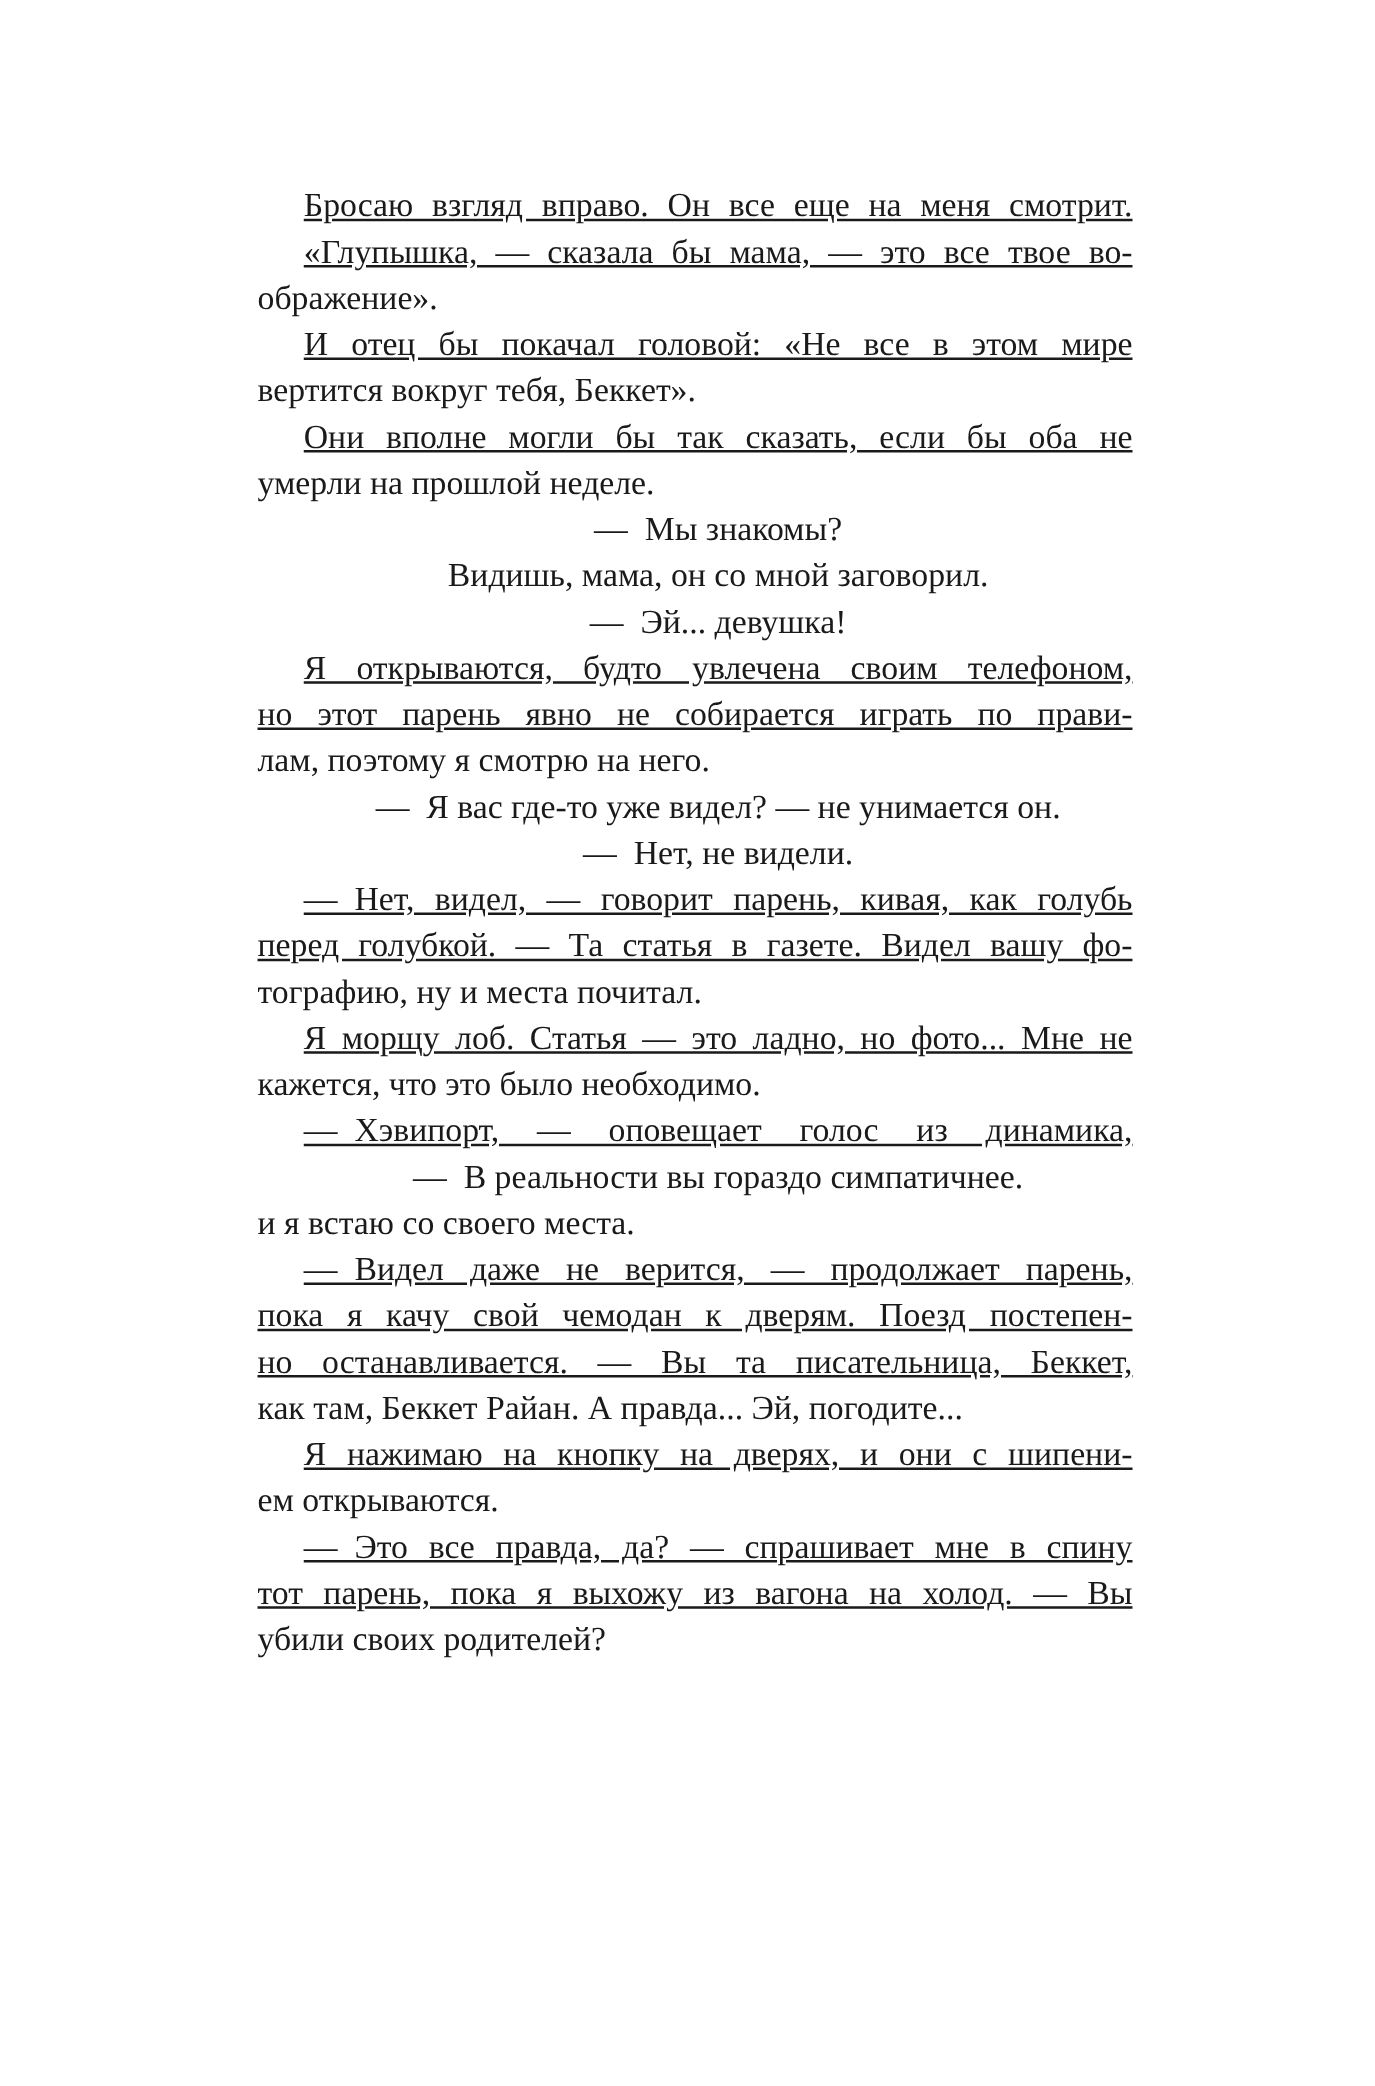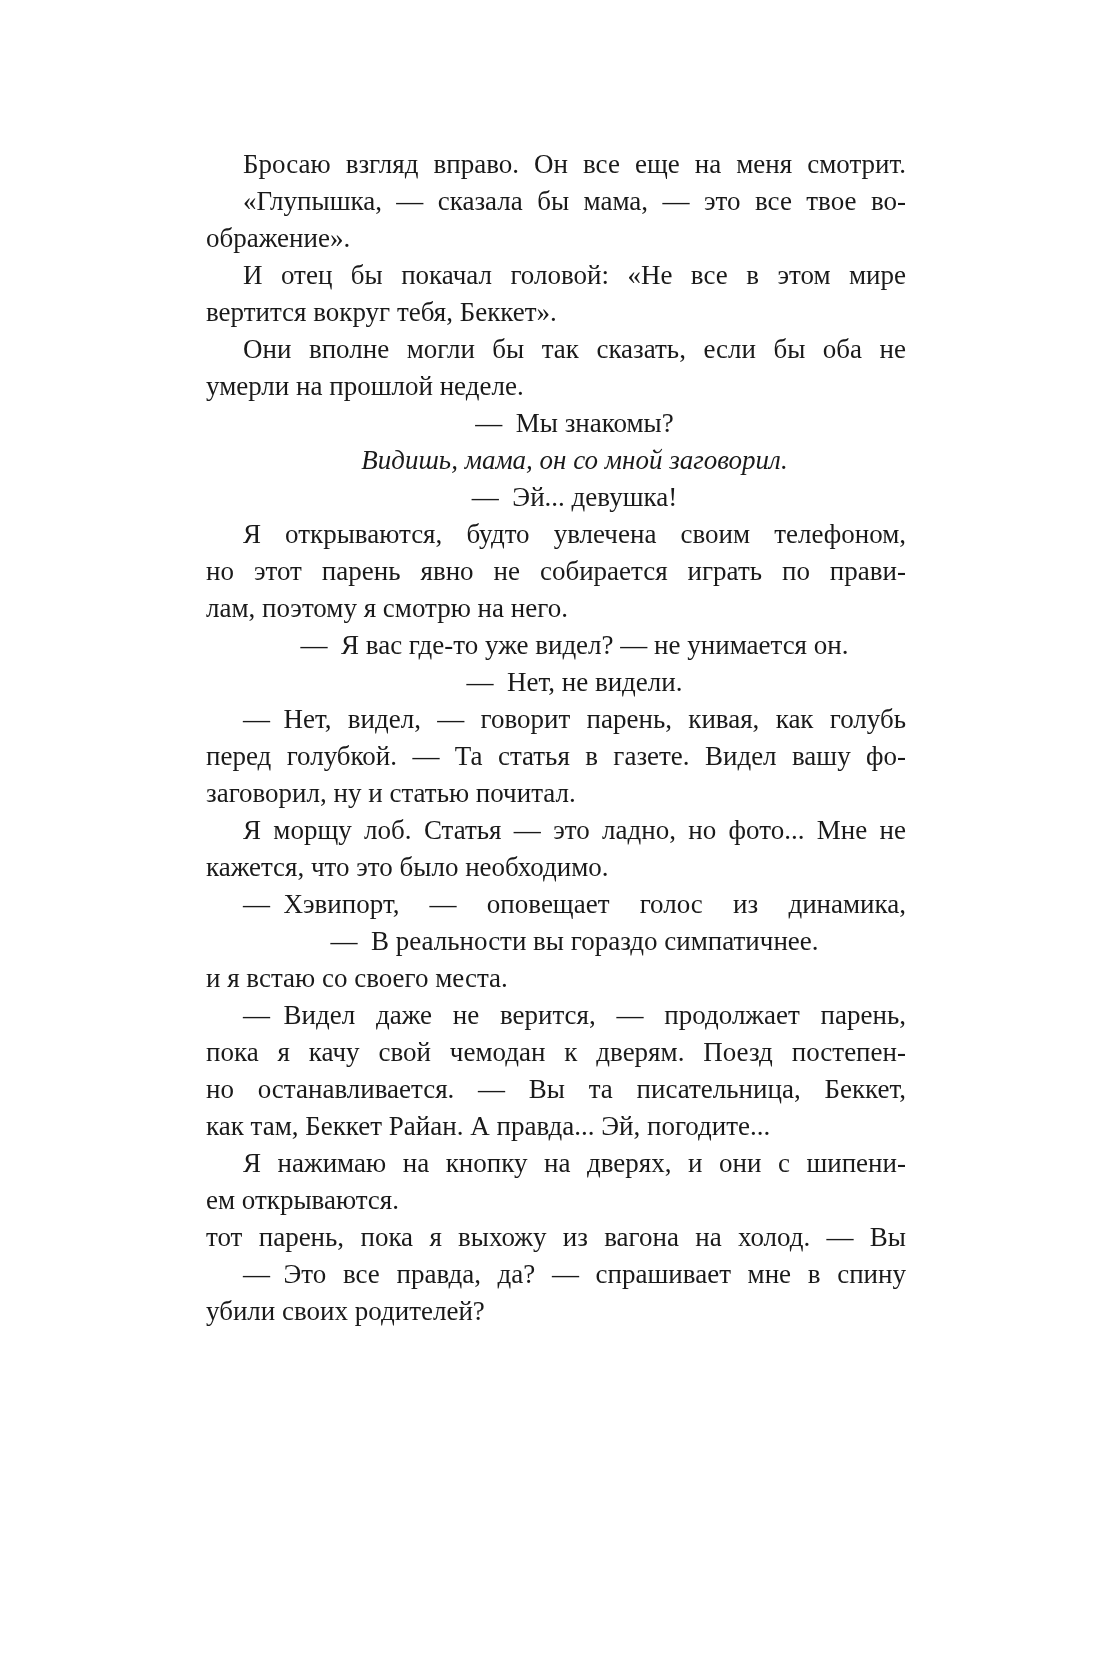--- a/index.html
+++ b/index.html
@@ -24,27 +24,27 @@
     font-size: 27px;
     line-height: 37px;
   }
   .line {
     white-space: pre-wrap;
     text-align: left;
   }
   .line.j {
     text-align: justify;
     text-align-last: justify;
+    text-decoration: underline;
   }
   .line.ind {
     padding-left: 37px;
     text-align: center;
   }
   .line.it {
-    font-style: italic;
   }
 </style>
 </head>
 <body>
 
 <div class="page">
   <div class="text-block">
     <div class="line ind j">Бросаю взгляд вправо. Он все еще на меня смотрит.</div>
     <div class="line ind j">«Глупышка, — сказала бы мама, — это все твое во-</div>
     <div class="line">ображение».</div>
@@ -55,29 +55,29 @@
     <div class="line ind">— Мы знакомы?</div>
     <div class="line ind it">Видишь, мама, он со мной заговорил.</div>
     <div class="line ind">— Эй... девушка!</div>
     <div class="line ind j">Я открываются, будто увлечена своим телефоном,</div>
     <div class="line j">но этот парень явно не собирается играть по прави-</div>
     <div class="line">лам, поэтому я смотрю на него.</div>
     <div class="line ind">— Я вас где-то уже видел? — не унимается он.</div>
     <div class="line ind">— Нет, не видели.</div>
     <div class="line ind j">— Нет, видел, — говорит парень, кивая, как голубь</div>
     <div class="line j">перед голубкой. — Та статья в газете. Видел вашу фо-</div>
-    <div class="line">заговорил, ну и статью почитал.</div>
+    <div class="line">тографию, ну и места почитал.</div>
     <div class="line ind j">Я морщу лоб. Статья — это ладно, но фото... Мне не</div>
     <div class="line">кажется, что это было необходимо.</div>
     <div class="line ind j">— Хэвипорт, — оповещает голос из динамика,</div>
     <div class="line ind">— В реальности вы гораздо симпатичнее.</div>
     <div class="line">и я встаю со своего места.</div>
     <div class="line ind j">— Видел даже не верится, — продолжает парень,</div>
     <div class="line j">пока я качу свой чемодан к дверям. Поезд постепен-</div>
     <div class="line j">но останавливается. — Вы та писательница, Беккет,</div>
     <div class="line">как там, Беккет Райан. А правда... Эй, погодите...</div>
     <div class="line ind j">Я нажимаю на кнопку на дверях, и они с шипени-</div>
     <div class="line">ем открываются.</div>
+    <div class="line ind j">— Это все правда, да? — спрашивает мне в спину</div>
     <div class="line j">тот парень, пока я выхожу из вагона на холод. — Вы</div>
-    <div class="line ind j">— Это все правда, да? — спрашивает мне в спину</div>
     <div class="line">убили своих родителей?</div>
   </div>
 </div>
 
 </body></html>

